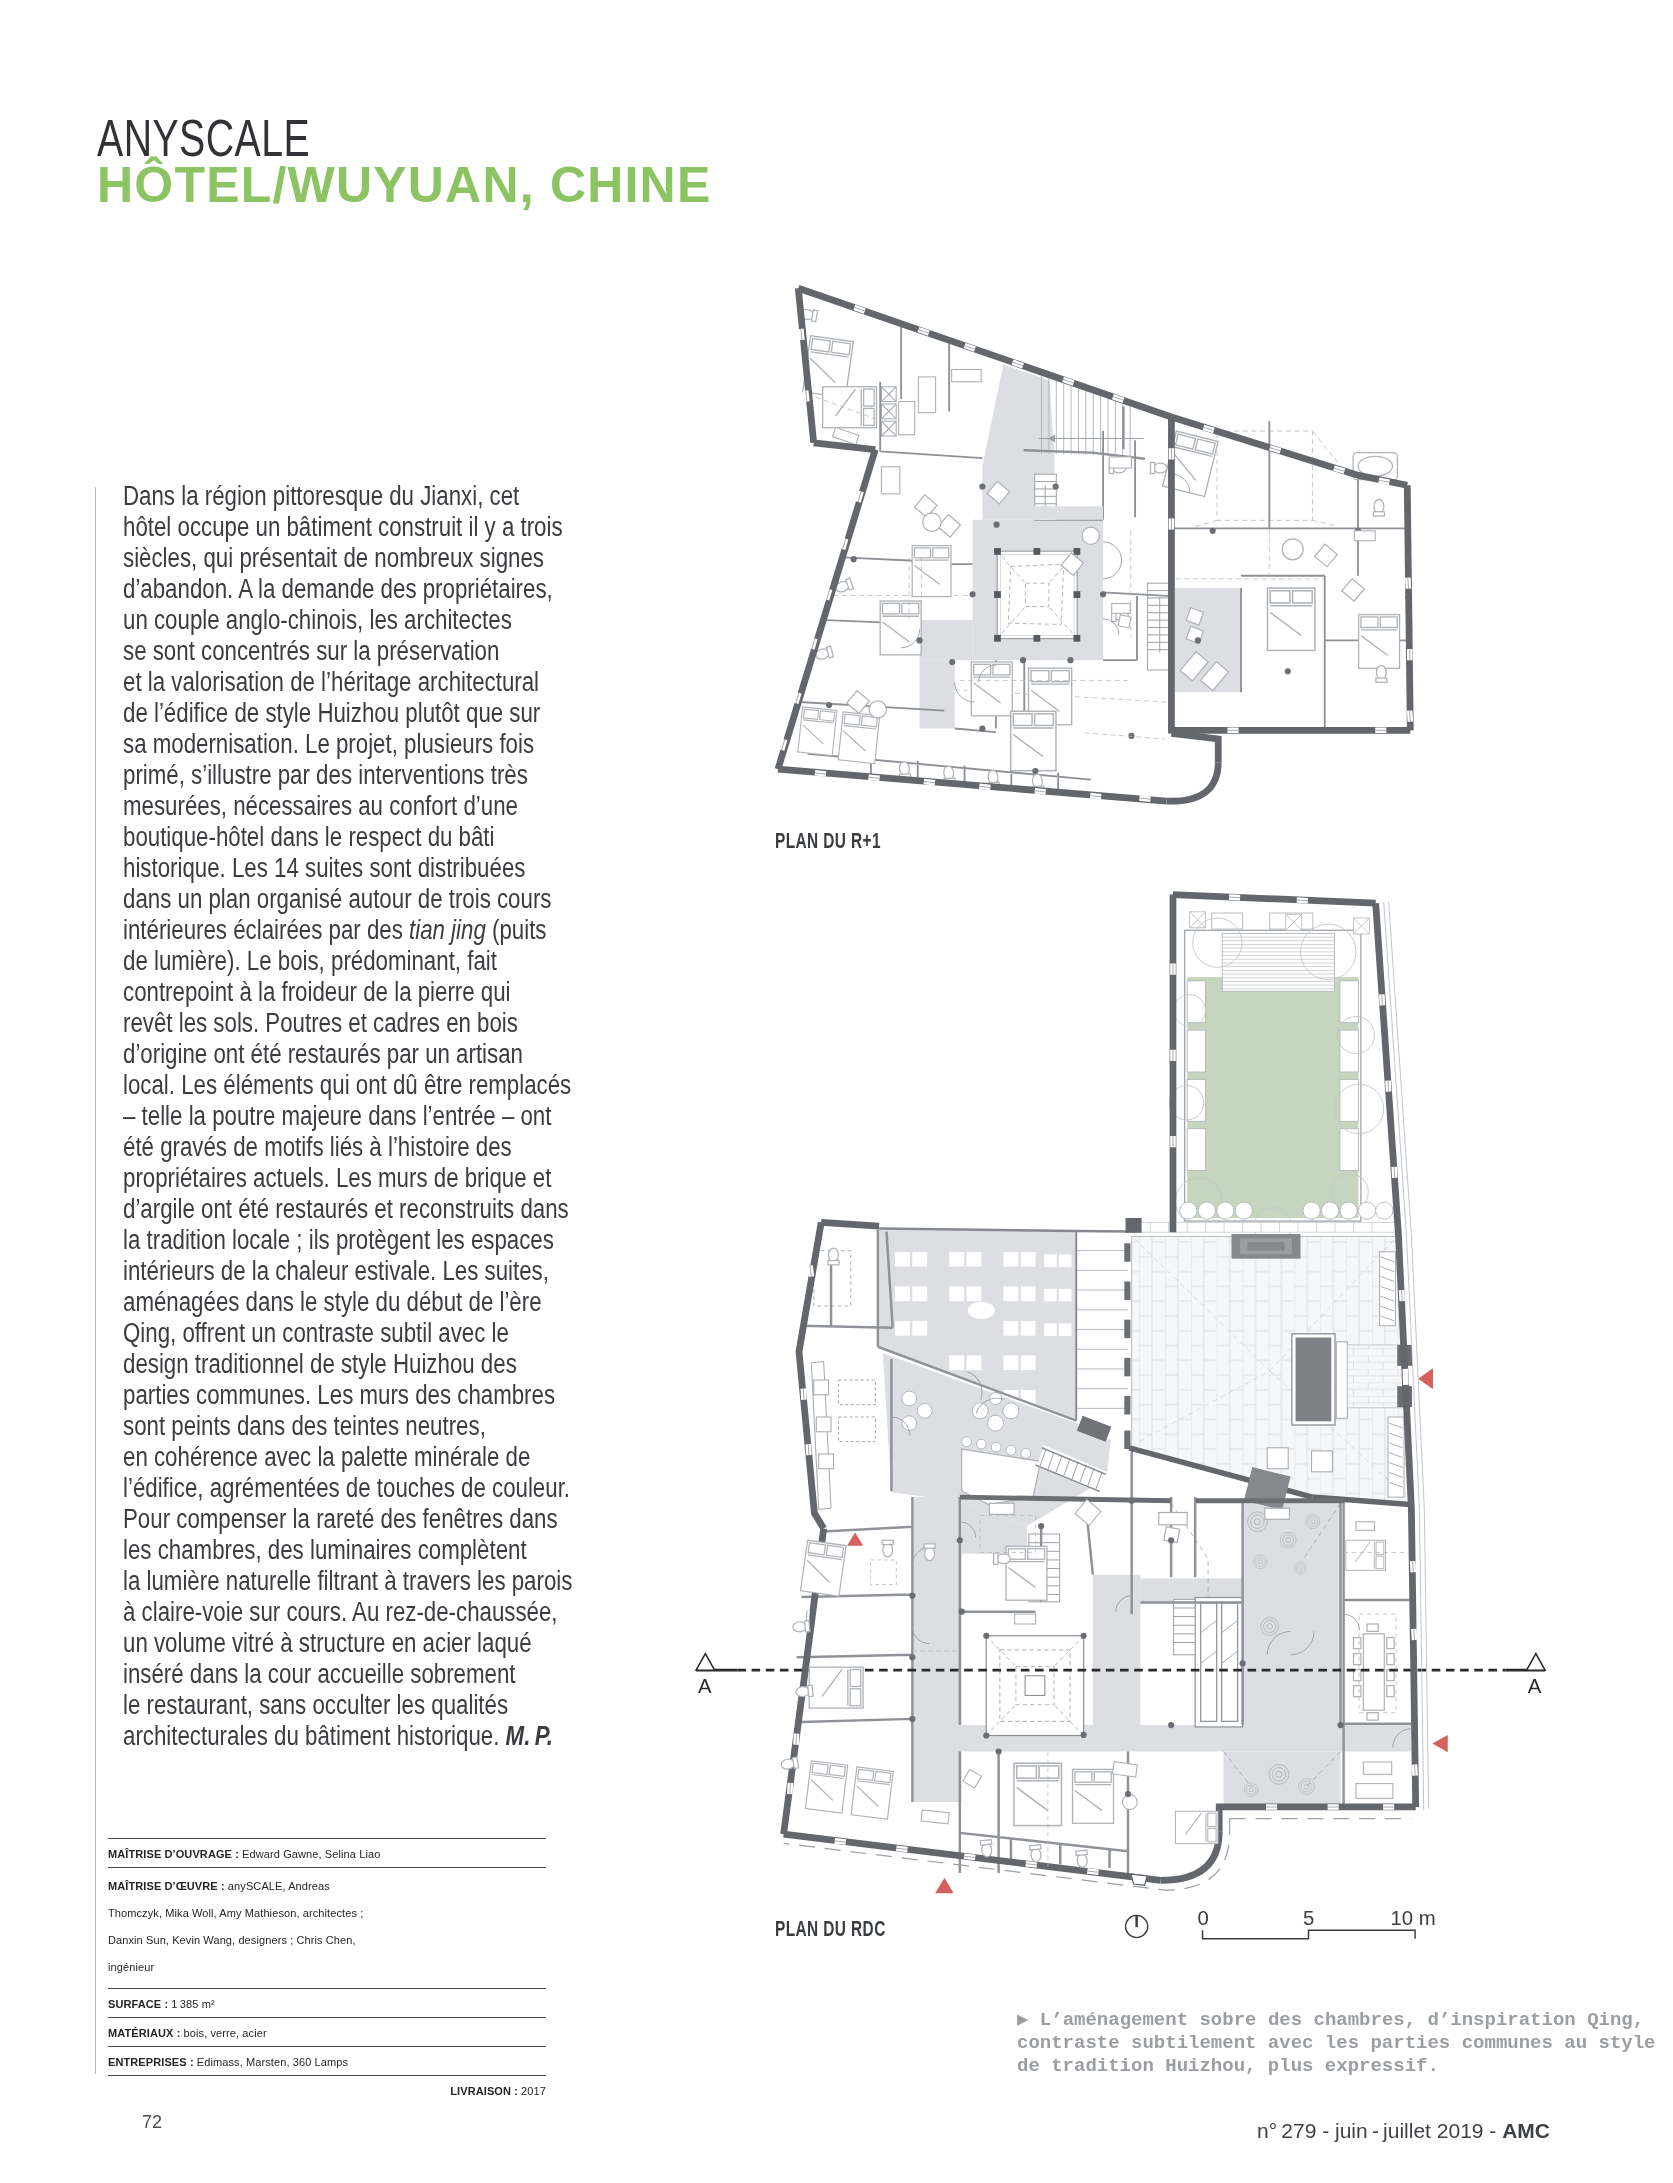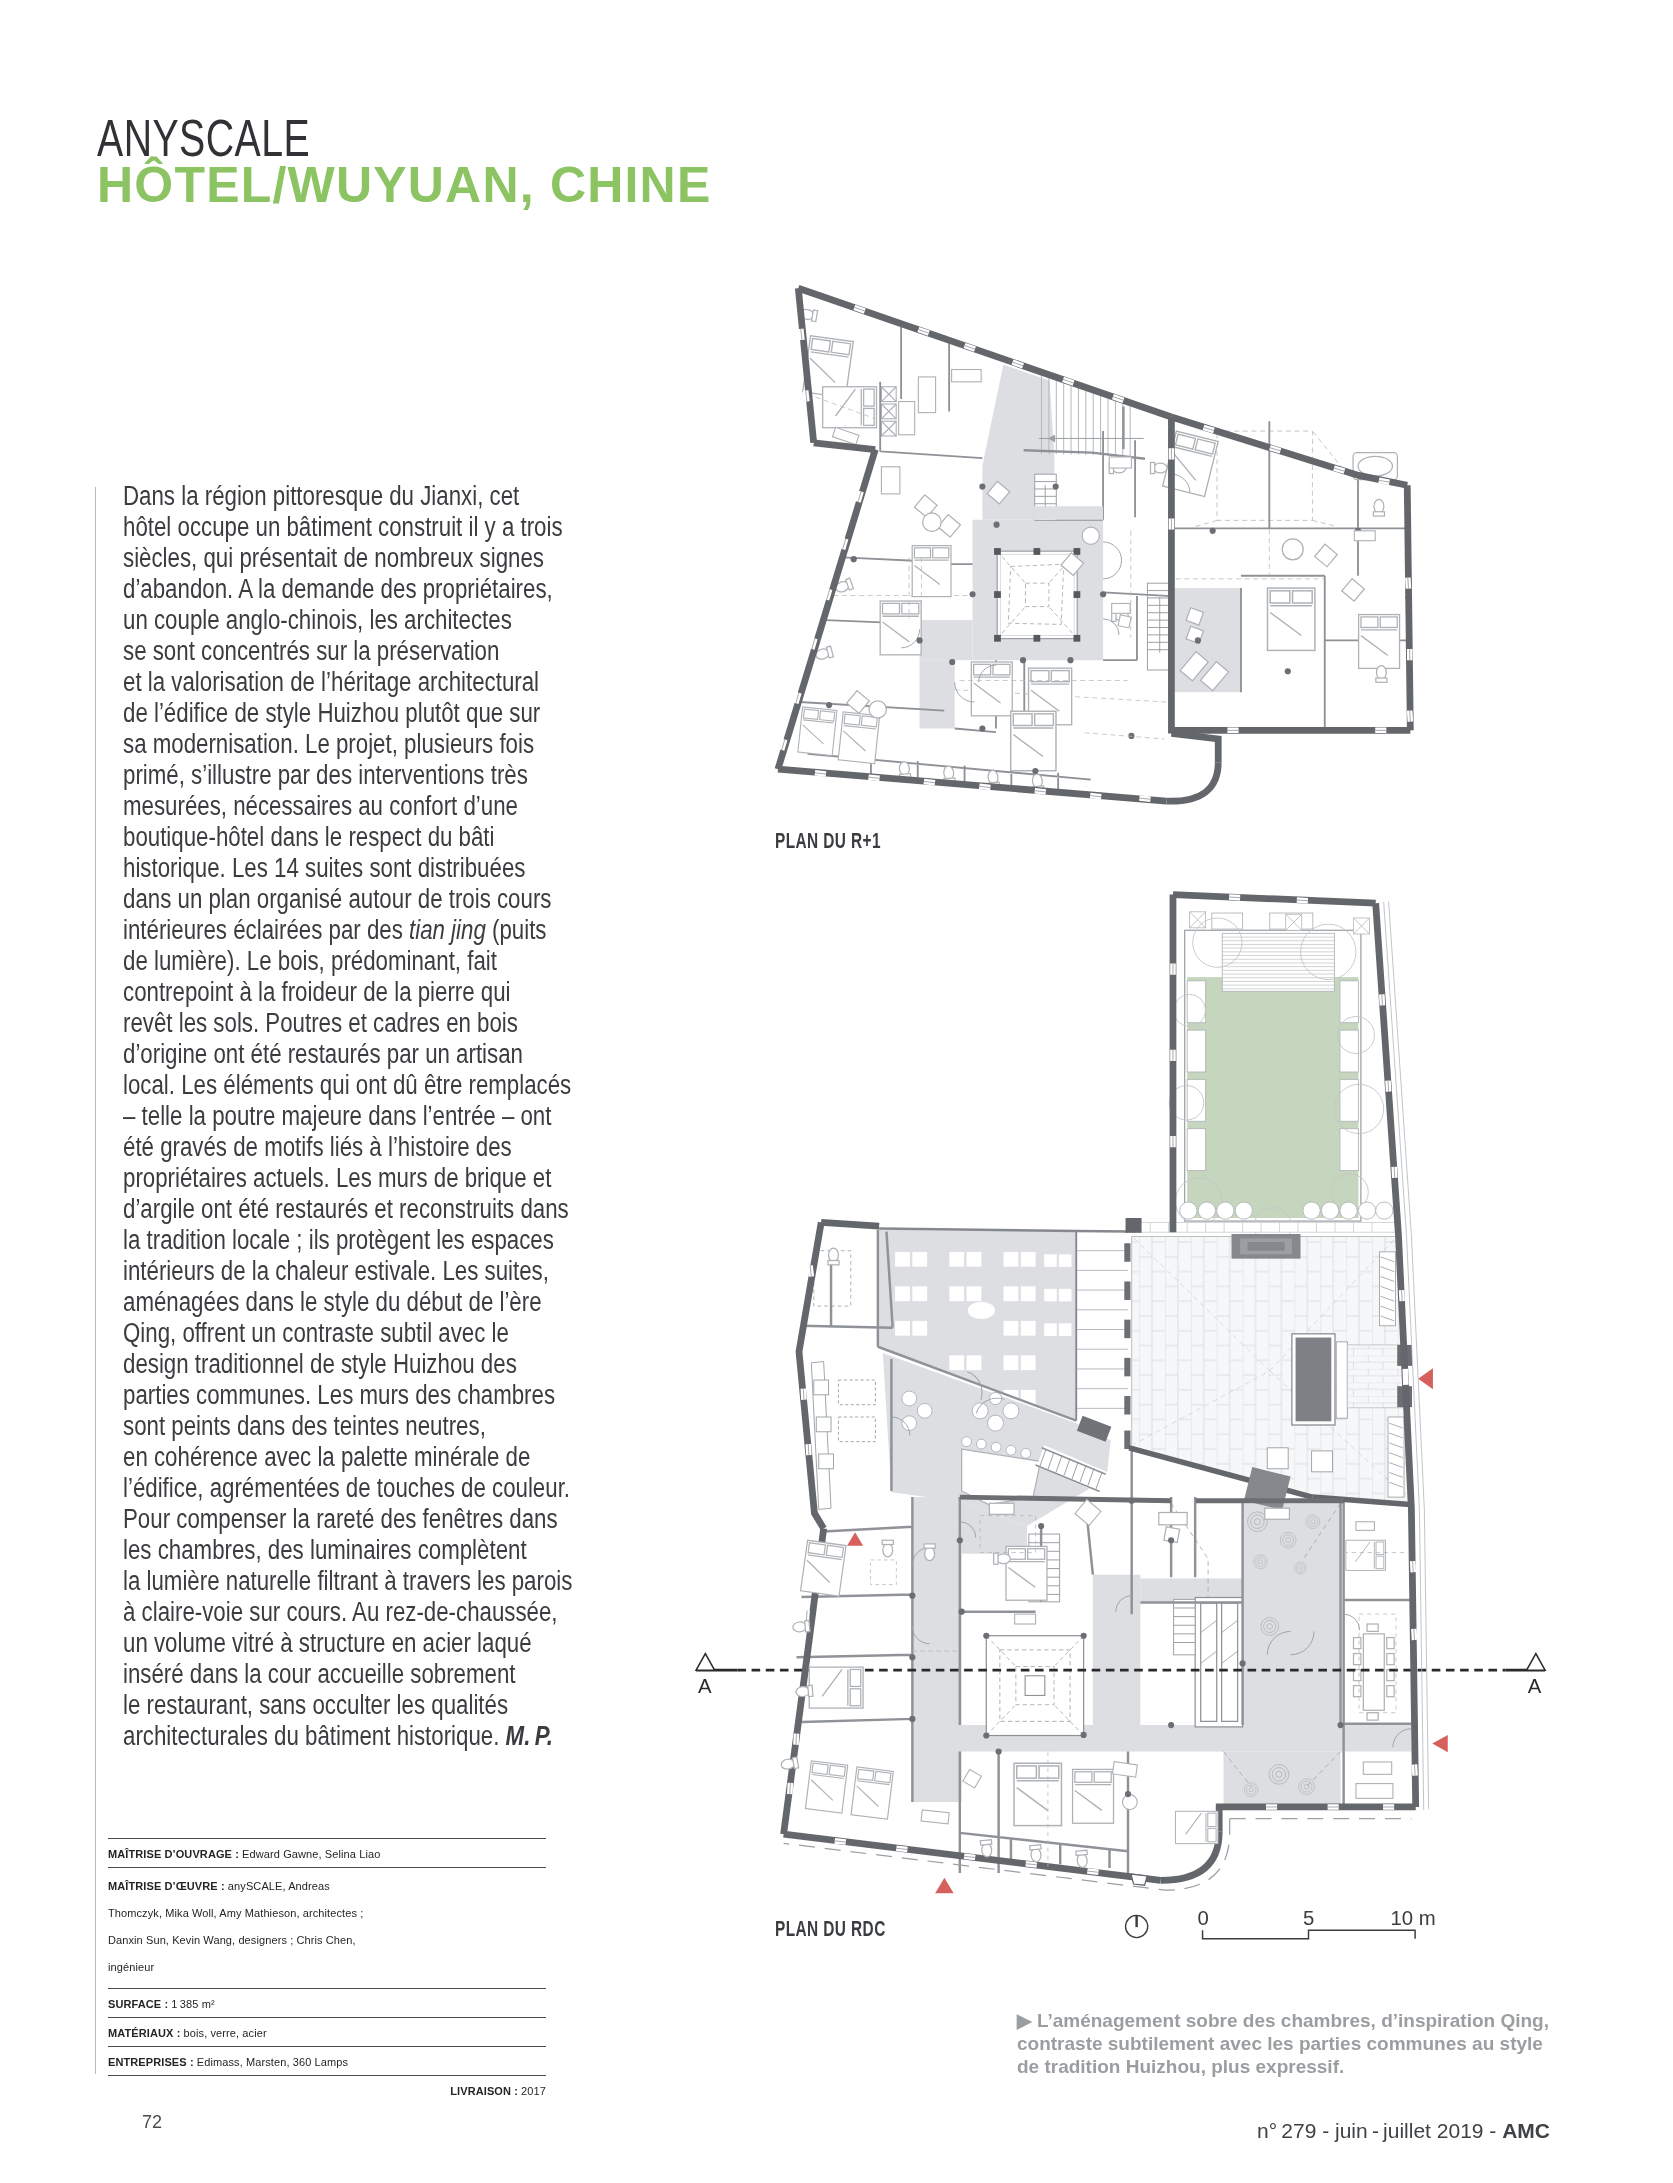--- a/index.html
+++ b/index.html
@@ -23,21 +23,21 @@
   <div style="border-top:1.2px solid #4a4c4f;padding-top:5px;padding-bottom:7.4px;line-height:27px;"><span style="white-space:nowrap;"><b>MAÎTRISE D’ŒUVRE&nbsp;:</b> anySCALE, Andreas<br>Thomczyk, Mika Woll, Amy Mathieson, architectes&nbsp;;<br>Danxin Sun, Kevin Wang, designers&nbsp;; Chris Chen,<br>ingénieur</span></div>
   <div style="border-top:1.2px solid #4a4c4f;padding-top:8.6px;padding-bottom:7.4px;"><b>SURFACE&nbsp;:</b> 1 385 m²</div>
   <div style="border-top:1.2px solid #4a4c4f;padding-top:8.6px;padding-bottom:7.4px;"><b>MATÉRIAUX&nbsp;:</b> bois, verre, acier</div>
   <div style="border-top:1.2px solid #4a4c4f;padding-top:8.6px;padding-bottom:7.4px;"><b>ENTREPRISES&nbsp;:</b> Edimass, Marsten, 360 Lamps</div>
   <div style="border-top:1.2px solid #4a4c4f;padding-top:8.6px;text-align:right;"><b>LIVRAISON&nbsp;:</b> 2017</div>
 </div>
 
 <div class="abs" id="lblr1" style="left:775px;top:828px;font-size:22px;font-weight:bold;color:#3a3d40;letter-spacing:0.6px;transform:scaleX(0.70);transform-origin:0 0;white-space:nowrap;">PLAN DU R+1</div>
 <div class="abs" id="lblrdc" style="left:775px;top:1916px;font-size:22px;font-weight:bold;color:#3a3d40;letter-spacing:0.6px;transform:scaleX(0.70);transform-origin:0 0;white-space:nowrap;">PLAN DU RDC</div>
 
-<div class="abs" id="caption" style="left:1017px;top:2009px;font-size:19px;line-height:23px;font-weight:bold;color:#9b9ea1;">▶ L’aménagement sobre des chambres, d’inspiration Qing,<br>contraste subtilement avec les parties communes au style<br>de tradition Huizhou, plus expressif.</div>
+<div class="abs" id="caption" style="left:1017px;top:2009px;font-size:19px;line-height:23px;font-weight:bold;color:#9b9ea1;font-family:Liberation Mono, monospace;">▶ L’aménagement sobre des chambres, d’inspiration Qing,<br>contraste subtilement avec les parties communes au style<br>de tradition Huizhou, plus expressif.</div>
 
 <div class="abs" style="left:94px;top:2112px;font-size:18px;color:#4a4c4f;margin-left:48px;">72</div>
 
 <div class="abs" id="footright" style="right:124px;top:2119px;font-size:21px;color:#3f4245;white-space:nowrap;">n° 279 - juin - juillet 2019 - <b>AMC</b></div>
 
 <svg class="abs" id="svgR1" style="left:764px;top:271px;" width="672" height="548" viewBox="1240 440 1090 890">
 <defs>
 <g id="bedv" stroke="#aeb2b6" stroke-width="2.2" fill="#ffffff">
   <rect x="0" y="0" width="70" height="92"></rect>
   <rect x="4" y="4" width="29" height="18"></rect>

